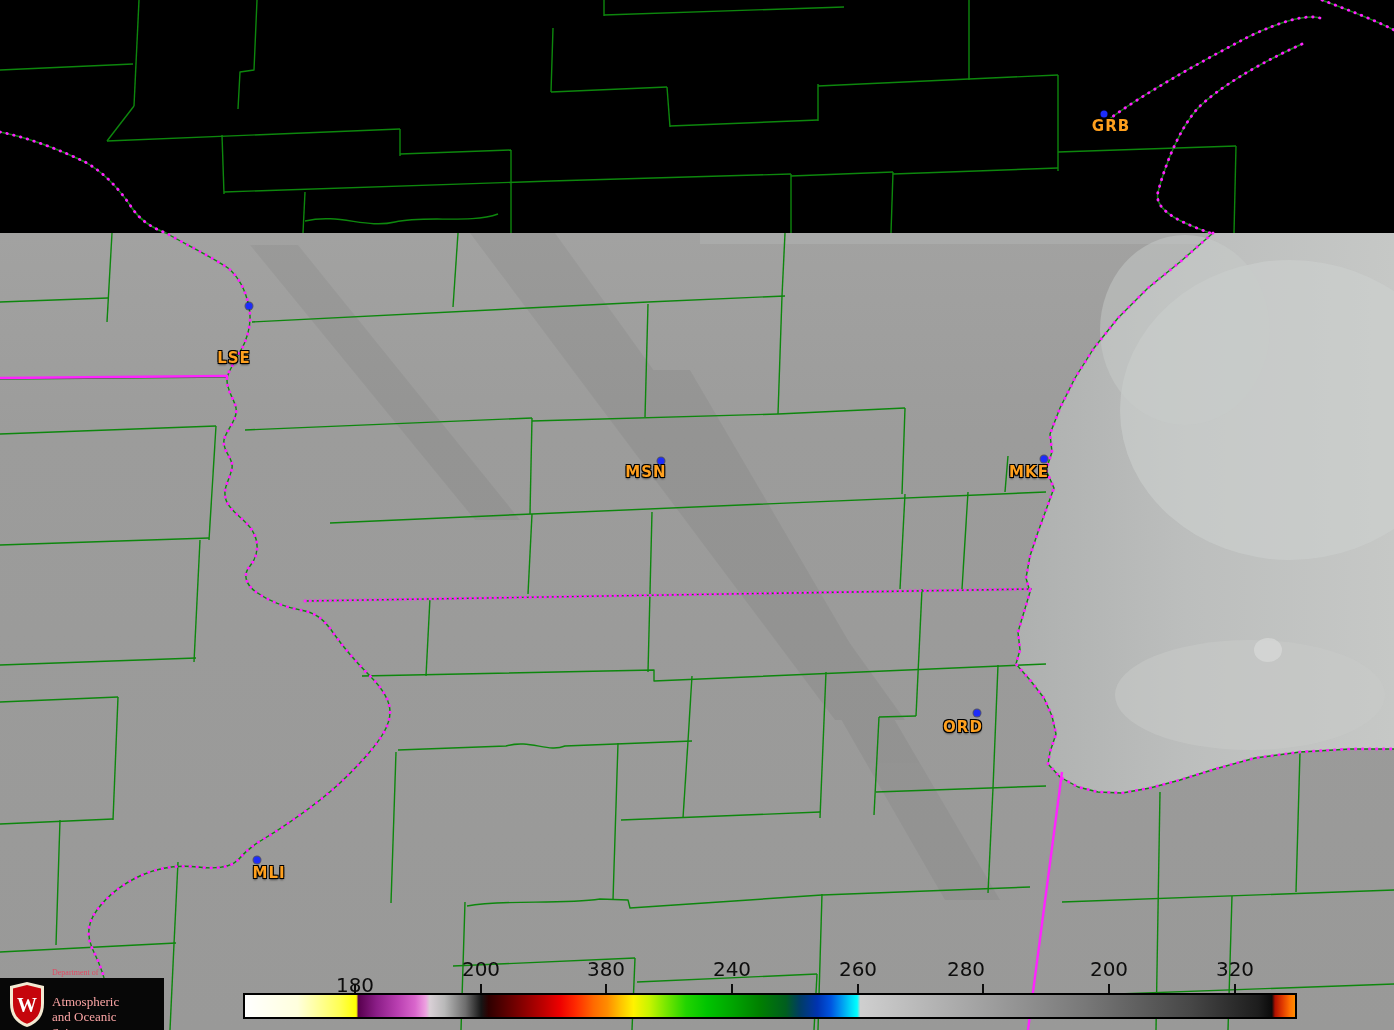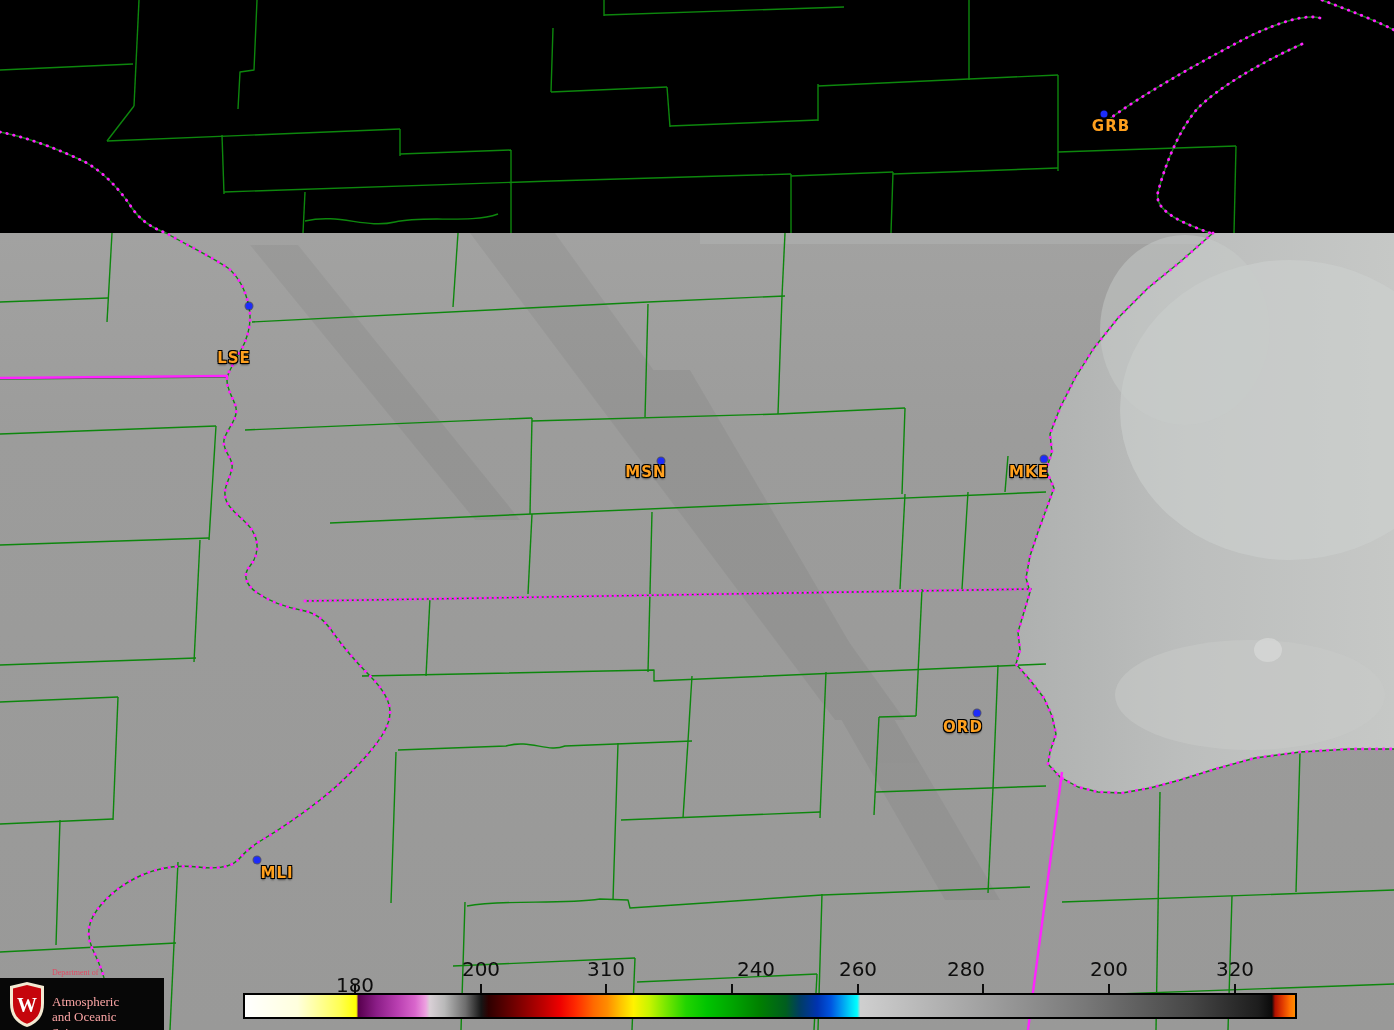--- a/index.html
+++ b/index.html
@@ -219,31 +219,31 @@
       <div class="st-label" style="left: 234px; top: 314px; margin-top: 44px;">LSE</div>
       <div class="st-dot" style="left: 661px; top: 461px;"></div>
       <div class="st-label" style="left: 646px; top: 472px;">MSN</div>
       <div class="st-dot" style="left: 1044px; top: 459px;"></div>
       <div class="st-label" style="left: 1029px; top: 472px;">MKE</div>
       <div class="st-dot" style="left: 1104px; top: 114px;"></div>
       <div class="st-label" style="left: 1097px; top: 126px; margin-left: 14px;">GRB</div>
       <div class="st-dot" style="left: 977px; top: 713px;"></div>
       <div class="st-label" style="left: 963px; top: 727px;">ORD</div>
       <div class="st-dot" style="left: 257px; top: 860px;"></div>
-      <div class="st-label" style="left: 256px; top: 873px; padding-left: 42px;">MLI</div>
+      <div class="st-label" style="left: 248px; top: 873px; padding-left: 42px;">MLI</div>
     </div>
 
   <div id="tick-layer">
       <div class="cb-label" style="left: 355px; margin-top: 16px;">180</div>
       <div class="cb-tick" style="left: 355px;"></div>
       <div class="cb-label" style="left: 481px;">200</div>
       <div class="cb-tick" style="left: 481px;"></div>
-      <div class="cb-label" style="left: 606px;">310</div>
+      <div class="cb-label" style="left: 606px;">380</div>
       <div class="cb-tick" style="left: 606px;"></div>
-      <div class="cb-label" style="left: 732px; margin-left: 24px;">240</div>
+      <div class="cb-label" style="left: 732px;">240</div>
       <div class="cb-tick" style="left: 732px;"></div>
       <div class="cb-label" style="left: 858px;">260</div>
       <div class="cb-tick" style="left: 858px;"></div>
       <div class="cb-label" style="left: 966px;">280</div>
       <div class="cb-tick" style="left: 983px;"></div>
       <div class="cb-label" style="left: 1109px;">200</div>
       <div class="cb-tick" style="left: 1109px;"></div>
       <div class="cb-label" style="left: 1235px;">320</div>
       <div class="cb-tick" style="left: 1235px;"></div>
     </div>

